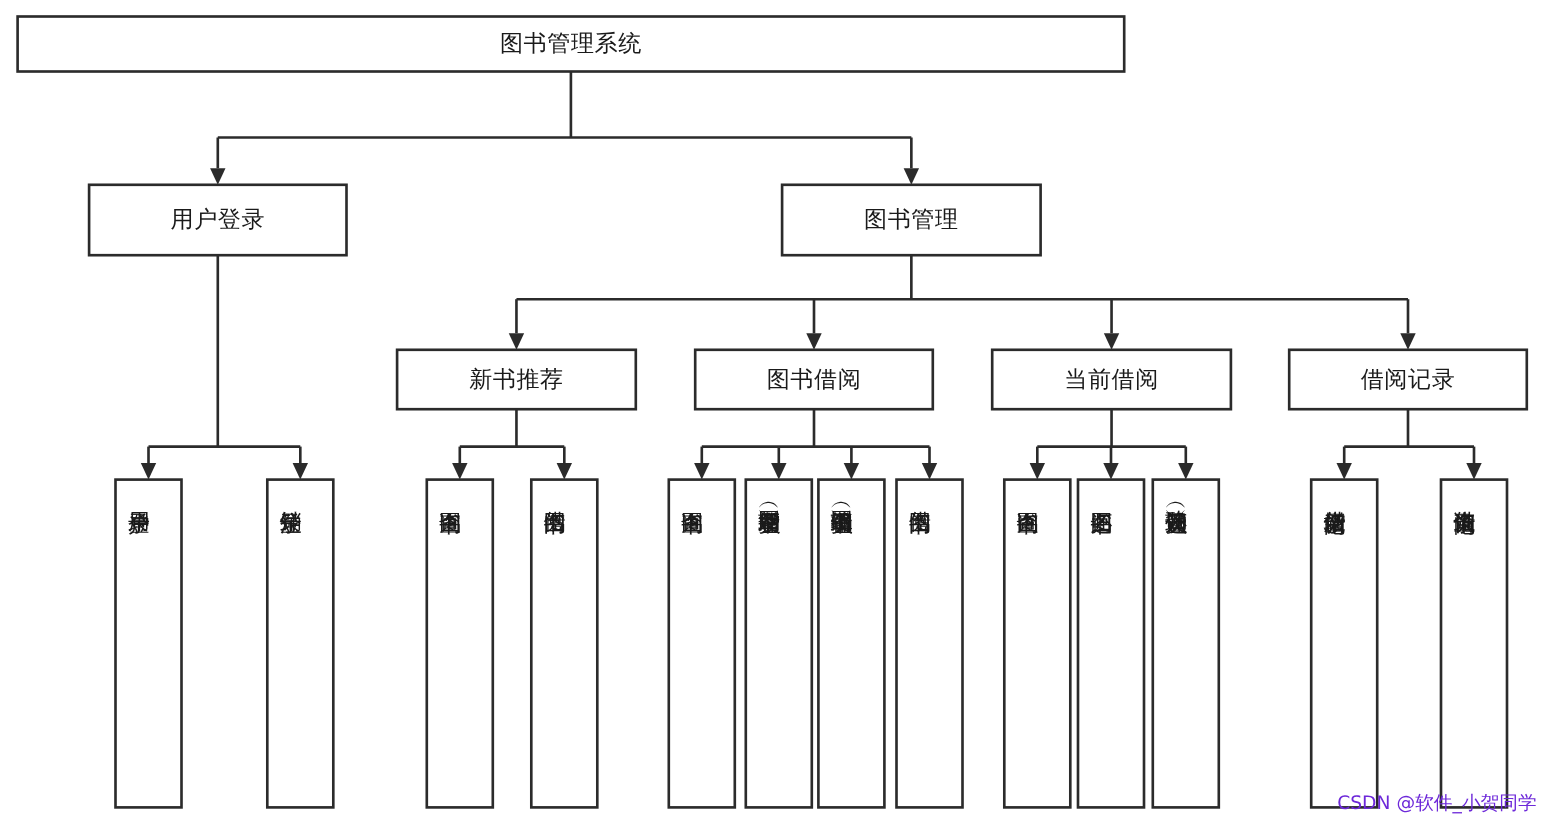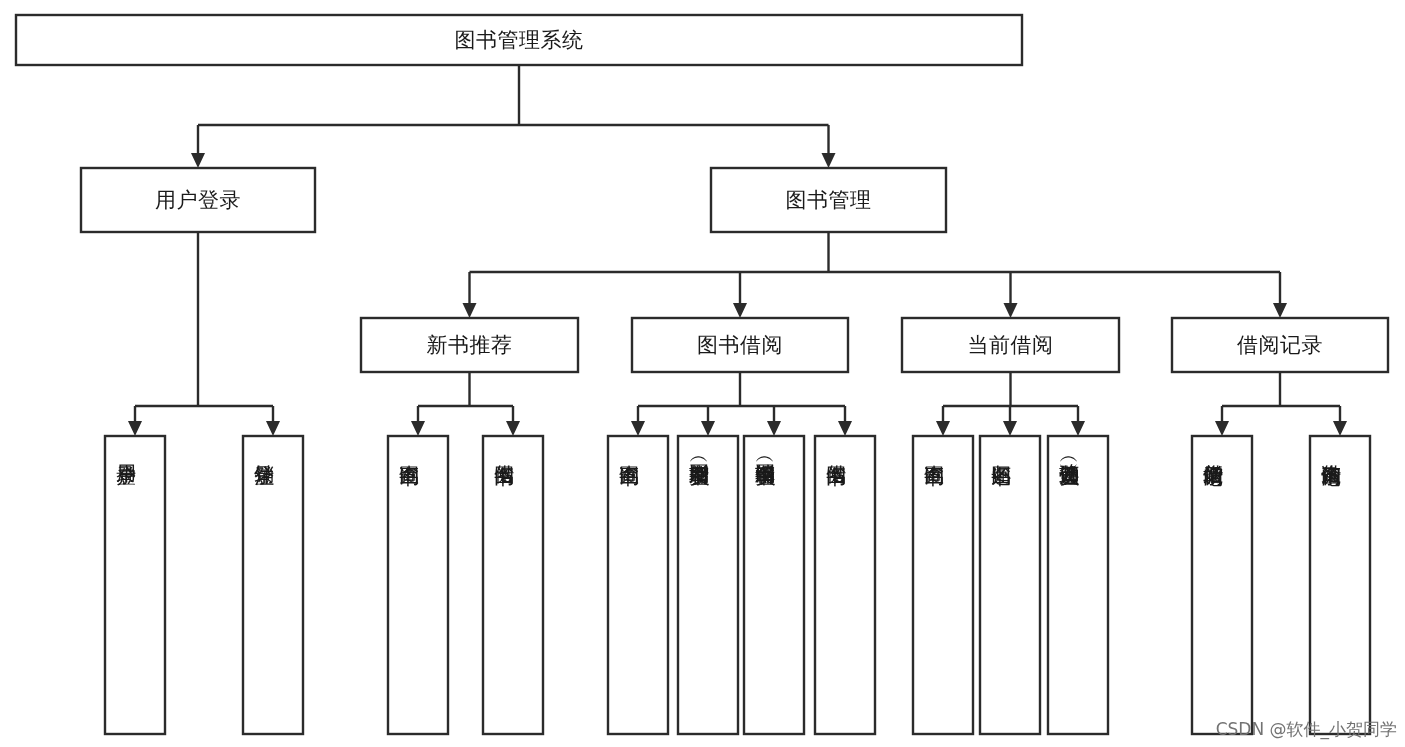--- a/index.html
+++ b/index.html
@@ -59,21 +59,21 @@
     writing-mode: vertical-rl;
     text-orientation: upright;
     text-anchor: middle;
   }
   .watermark-text {
     position: absolute;
     right: 8px;
     bottom: 6px;
     font-family: "DejaVu Sans", "Liberation Sans", sans-serif;
     font-size: 17px;
-    color: #737373;
+    color: #6d28d9;
     white-space: nowrap;
     pointer-events: none;
     user-select: none;
   }
 </style>
 </head>
 <body>
 
 <div id="diagram-root">
 

